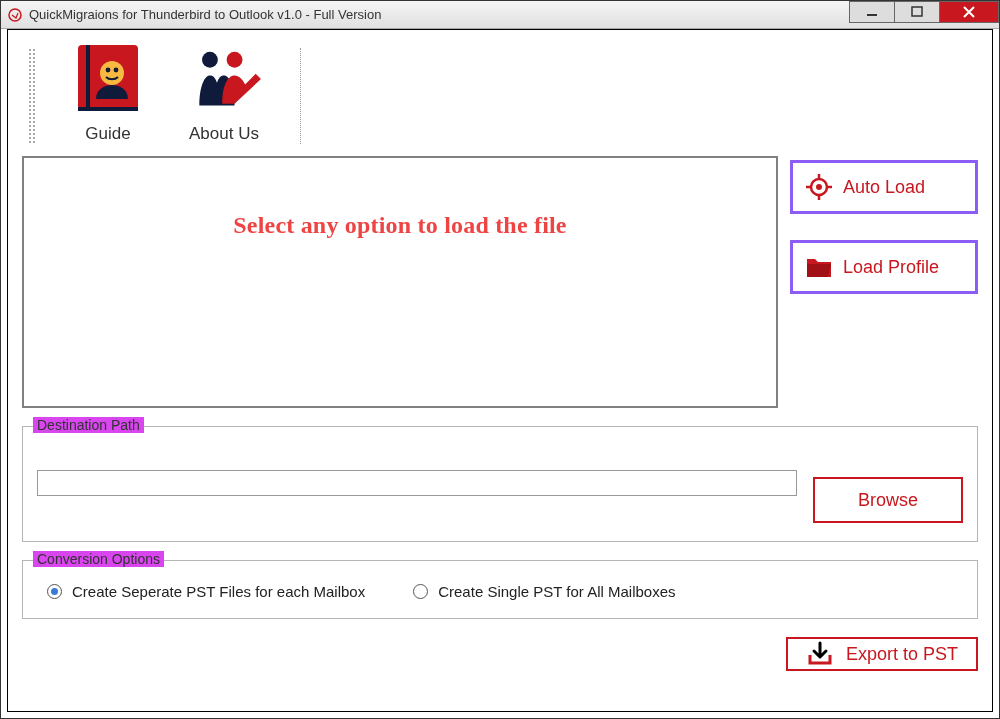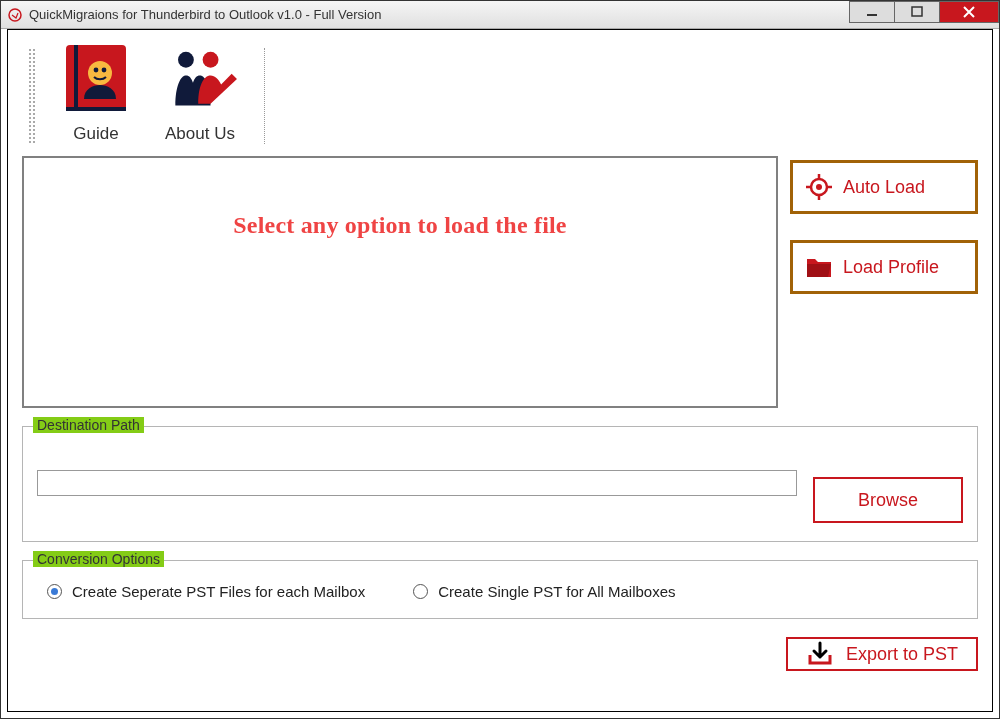--- a/index.html
+++ b/index.html
@@ -14,39 +14,39 @@
   .win-buttons { display:flex; height:100%; }
   .win-btn { width:46px; height:22px; display:flex; align-items:center; justify-content:center; border:1px solid #666; margin-left:-1px;}
   .win-btn.min { background:#ddd; }
   .win-btn.max { background:#ddd; }
   .win-btn.close { background:#c8171e; color:#fff; width:60px;}
   .win-btn svg { display:block; }
 
   .client { position:absolute; top:28px; left:6px; right:6px; bottom:6px; border:1px solid #000; background:#fff; padding:10px 14px 14px 14px; }
 
   
-  .toolbar { display:flex; align-items:flex-end; gap:16px; padding:0 6px 12px 6px; }
+  .toolbar { display:flex; align-items:flex-end; gap:28px; padding:0 6px 12px 6px; }
   .tool { display:flex; flex-direction:column; align-items:center; gap:4px; cursor:pointer;}
   .tool .icon { width:88px; height:80px; display:flex; align-items:center; justify-content:center;}
   .tool-label { font-size:17px; color:#333; }
   .sep { width:2px; height:96px; border-left:1px dotted #999; margin:0 4px; }
   .dotgrip { width:8px; height:96px; background-image: radial-gradient(#aaa 1px, transparent 1px); background-size:4px 4px; }
 
   
   .mainrow { display:flex; gap:12px; }
   .list-panel { flex:1; height:252px; border:2px solid #808080; background:#fff; position:relative; }
   .prompt { position:absolute; top:54px; left:0; right:0; text-align:center; font-size:24px; font-weight:bold; color:#ef4444; font-family: Georgia, 'Times New Roman', serif; letter-spacing:0.2px; }
   .right-buttons { width:188px; display:flex; flex-direction:column; gap:26px; padding-top:4px;}
-  .big-btn { height:54px; border:3px solid #a16207; display:flex; align-items:center; padding:0 12px; gap:10px; cursor:pointer; background:#fff;}
+  .big-btn { height:54px; border:3px solid #8b5cf6; display:flex; align-items:center; padding:0 12px; gap:10px; cursor:pointer; background:#fff;}
   .big-btn .lbl { color:#c8171e; font-size:18px; }
   .big-btn .ico { width:28px; height:28px; display:flex; align-items:center; justify-content:center; }
 
   
   .group { border:1px solid #b5b5b5; margin-top:18px; padding:16px 14px 18px 14px; position:relative;}
-  .group-legend { position:absolute; top:-10px; left:10px; background:#84cc16; padding:0 4px; font-size:14px; color:#333;}
+  .group-legend { position:absolute; top:-10px; left:10px; background:#d946ef; padding:0 4px; font-size:14px; color:#333;}
   .dest-row { display:flex; gap:16px; align-items:center;}
   .dest-input { flex:1; height:26px; border:1px solid #999; background:#fff; padding:0 6px; font-size:14px;}
   .browse-btn { width:150px; height:46px; border:2px solid #c8171e; color:#c8171e; display:flex; align-items:center; justify-content:center; font-size:18px; cursor:pointer; background:#fff;margin-top:34px;}
 
   
   .opts { display:flex; gap:48px; padding:6px 10px 0 10px;}
   .opt { display:flex; align-items:center; gap:10px; font-size:15px; color:#222;}
   .radio { width:15px; height:15px; border:1px solid #555; border-radius:50%; display:flex; align-items:center; justify-content:center; background:#fff;}
   .radio .dot { width:7px; height:7px; border-radius:50%; background:#3a7ad6;}
 

